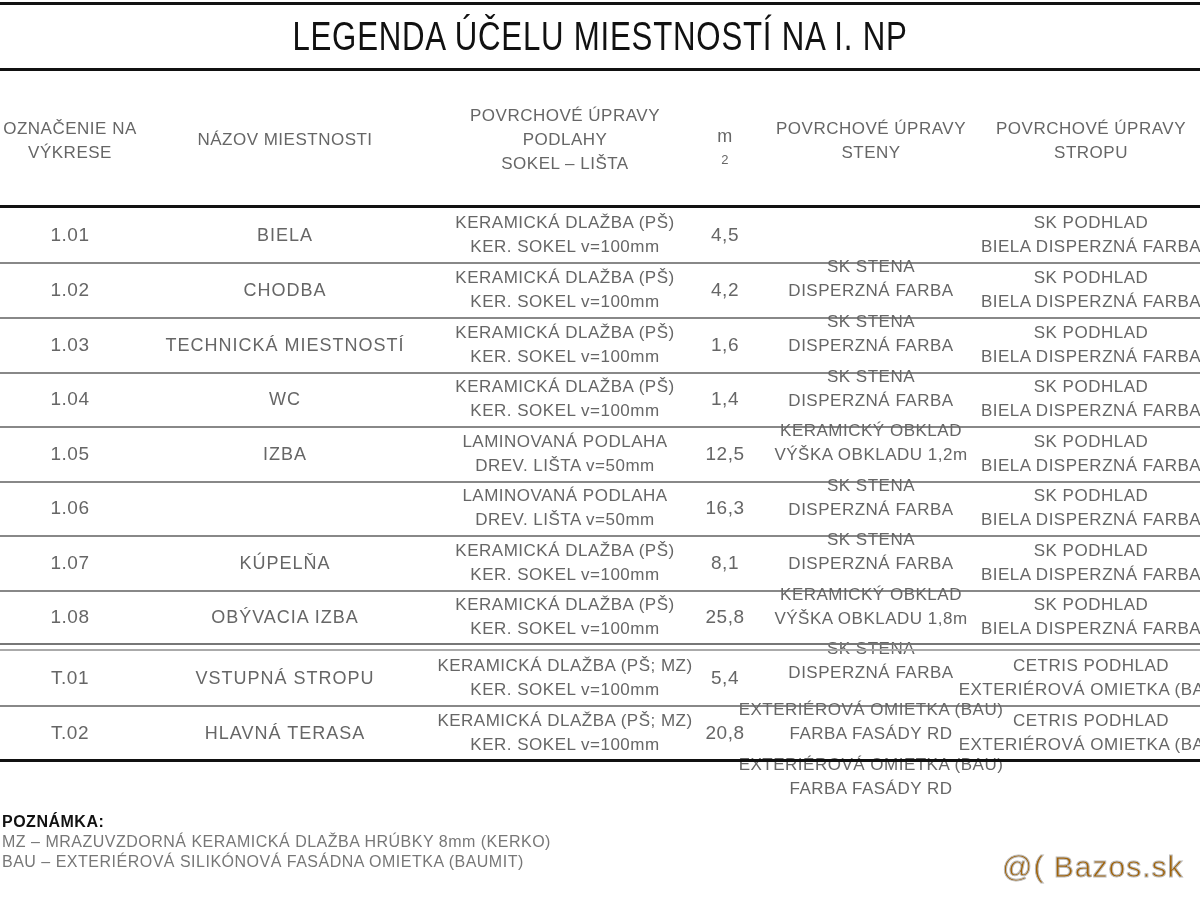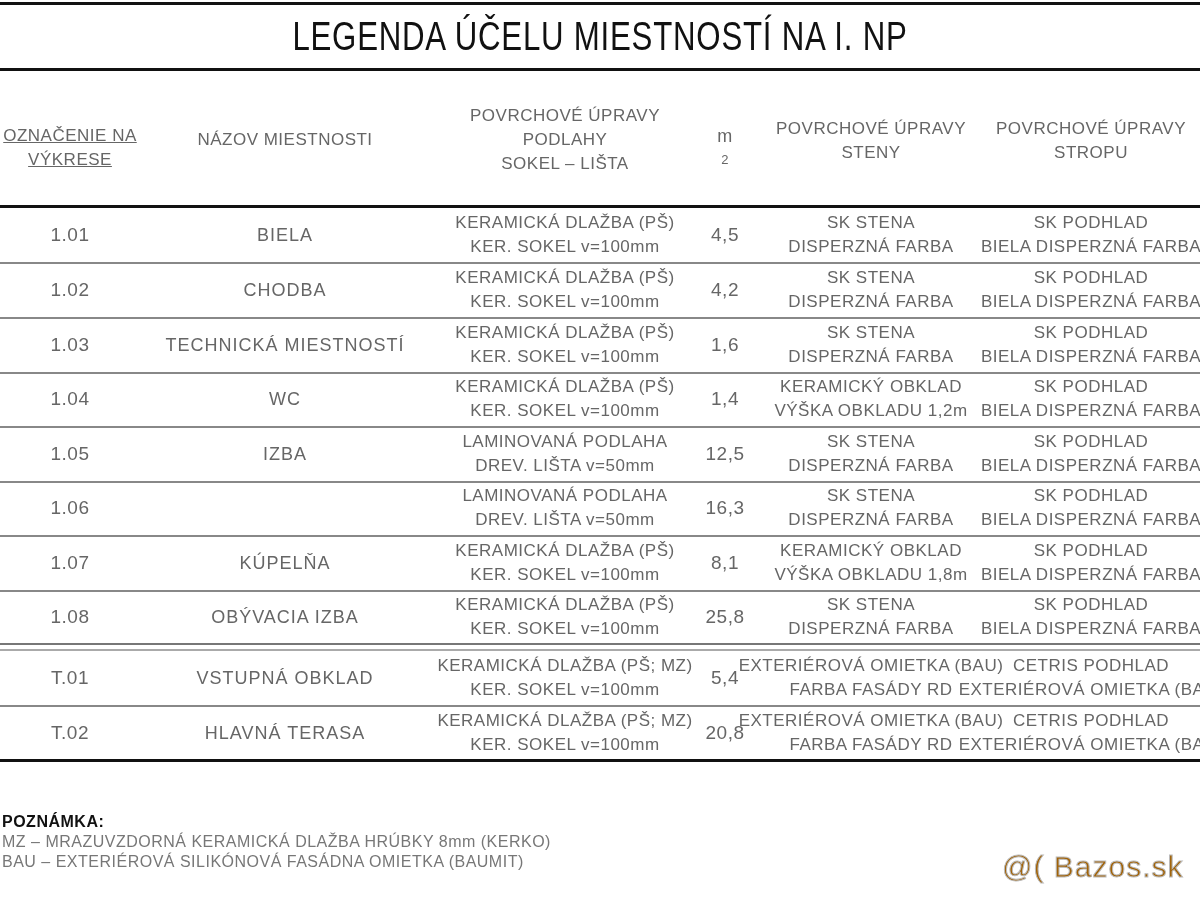--- a/index.html
+++ b/index.html
@@ -11,37 +11,37 @@
            font-size:40px; color:#111; letter-spacing:1px; transform:scaleX(0.78); transform-origin:center; font-weight:normal; }
   .colhead { position:absolute; text-align:center; font-size:17px; line-height:24px; color:#666; }
   .colhead span { display:block; }
   .row { position:absolute; left:0; width:1200px; height:54px; border-bottom:2px solid #888; }
   .cell { position:absolute; top:0; height:54px; display:flex; flex-direction:column; justify-content:center; align-items:center; text-align:center; color:#666; font-size:17px; line-height:24px; white-space:nowrap; }
   .cell .ln { display:block; }
   .c-id { left:0; width:140px; font-size:19px; }
   .c-name { left:140px; width:290px; font-size:18px; letter-spacing:1px; }
   .c-floor { left:440px; width:250px; }
   .c-area { left:690px; width:70px; font-size:19px; }
-  .c-wall { left:760px; width:222px; }
+  .c-wall { left:760px; width:222px;margin-top:44px; }
   .c-ceil { left:982px; width:218px; }
   .note { position:absolute; left:2px; top:812px; font-size:16px; line-height:20px; color:#777; }
   .note-title { font-weight:bold; color:#111; font-size:16px; }
   .watermark { position:absolute; left:1002px; top:850px; font-size:30px; color:#a16207;
                -webkit-text-stroke:1px #bbb; font-family:"Liberation Sans", sans-serif; letter-spacing:1px; }
   sup { font-size:13px; }
 </style>
 </head>
 <body>
 
 <div class="hline" style="top:2px;height:3px;"></div>
 <div class="title cad">LEGENDA ÚČELU MIESTNOSTÍ NA I. NP</div>
 <div class="hline" style="top:68px;height:3px;"></div>
 
 <div>
-  <div class="colhead cad" style="left:0;width:140px;top:124px;text-decoration:underline;">
+  <div class="colhead cad" style="left:0;width:140px;top:117px;">
     <span>OZNAČENIE NA</span>
     <span>VÝKRESE</span>
   </div>
   <div class="colhead cad" style="left:140px;width:290px;top:128px;">
     <span>NÁZOV MIESTNOSTI</span>
   </div>
   <div class="colhead cad" style="left:440px;width:250px;top:104px;">
     <span>POVRCHOVÉ ÚPRAVY</span>
     <span>PODLAHY</span>
     <span>SOKEL – LIŠTA</span>
@@ -240,21 +240,21 @@
       <div class="cell cad c-ceil">
         <span class="ln">SK PODHLAD</span>
         <span class="ln">BIELA DISPERZNÁ FARBA</span>
       </div>
     </div>
     <div class="row" style="top: 651px;">
       <div class="cell cad c-id">
         <span class="ln">T.01</span>
       </div>
       <div class="cell cad c-name">
-        <span class="ln">VSTUPNÁ OBKLAD</span>
+        <span class="ln">VSTUPNÁ STROPU</span>
       </div>
       <div class="cell cad c-floor">
         <span class="ln">KERAMICKÁ DLAŽBA (PŠ; MZ)</span>
         <span class="ln">KER. SOKEL v=100mm</span>
       </div>
       <div class="cell cad c-area">
         <span class="ln">5,4</span>
       </div>
       <div class="cell cad c-wall">
         <span class="ln">EXTERIÉROVÁ OMIETKA (BAU)</span>

